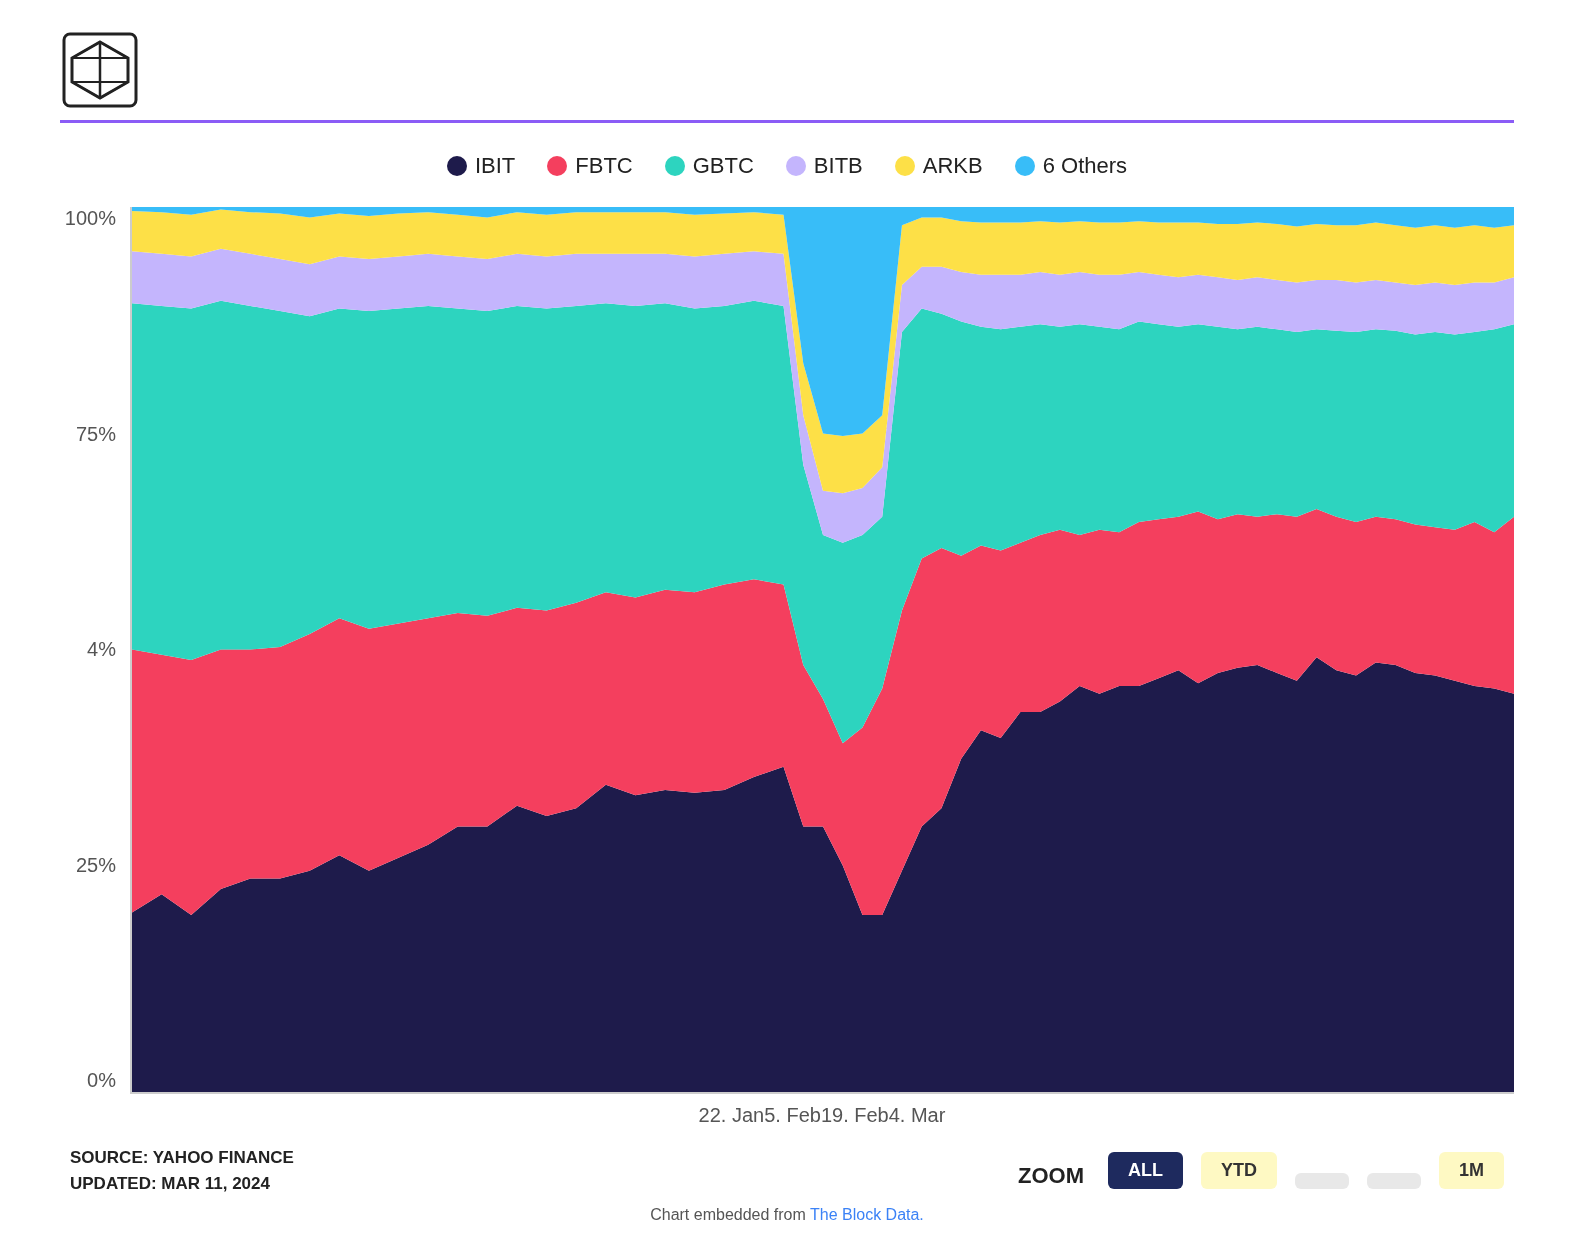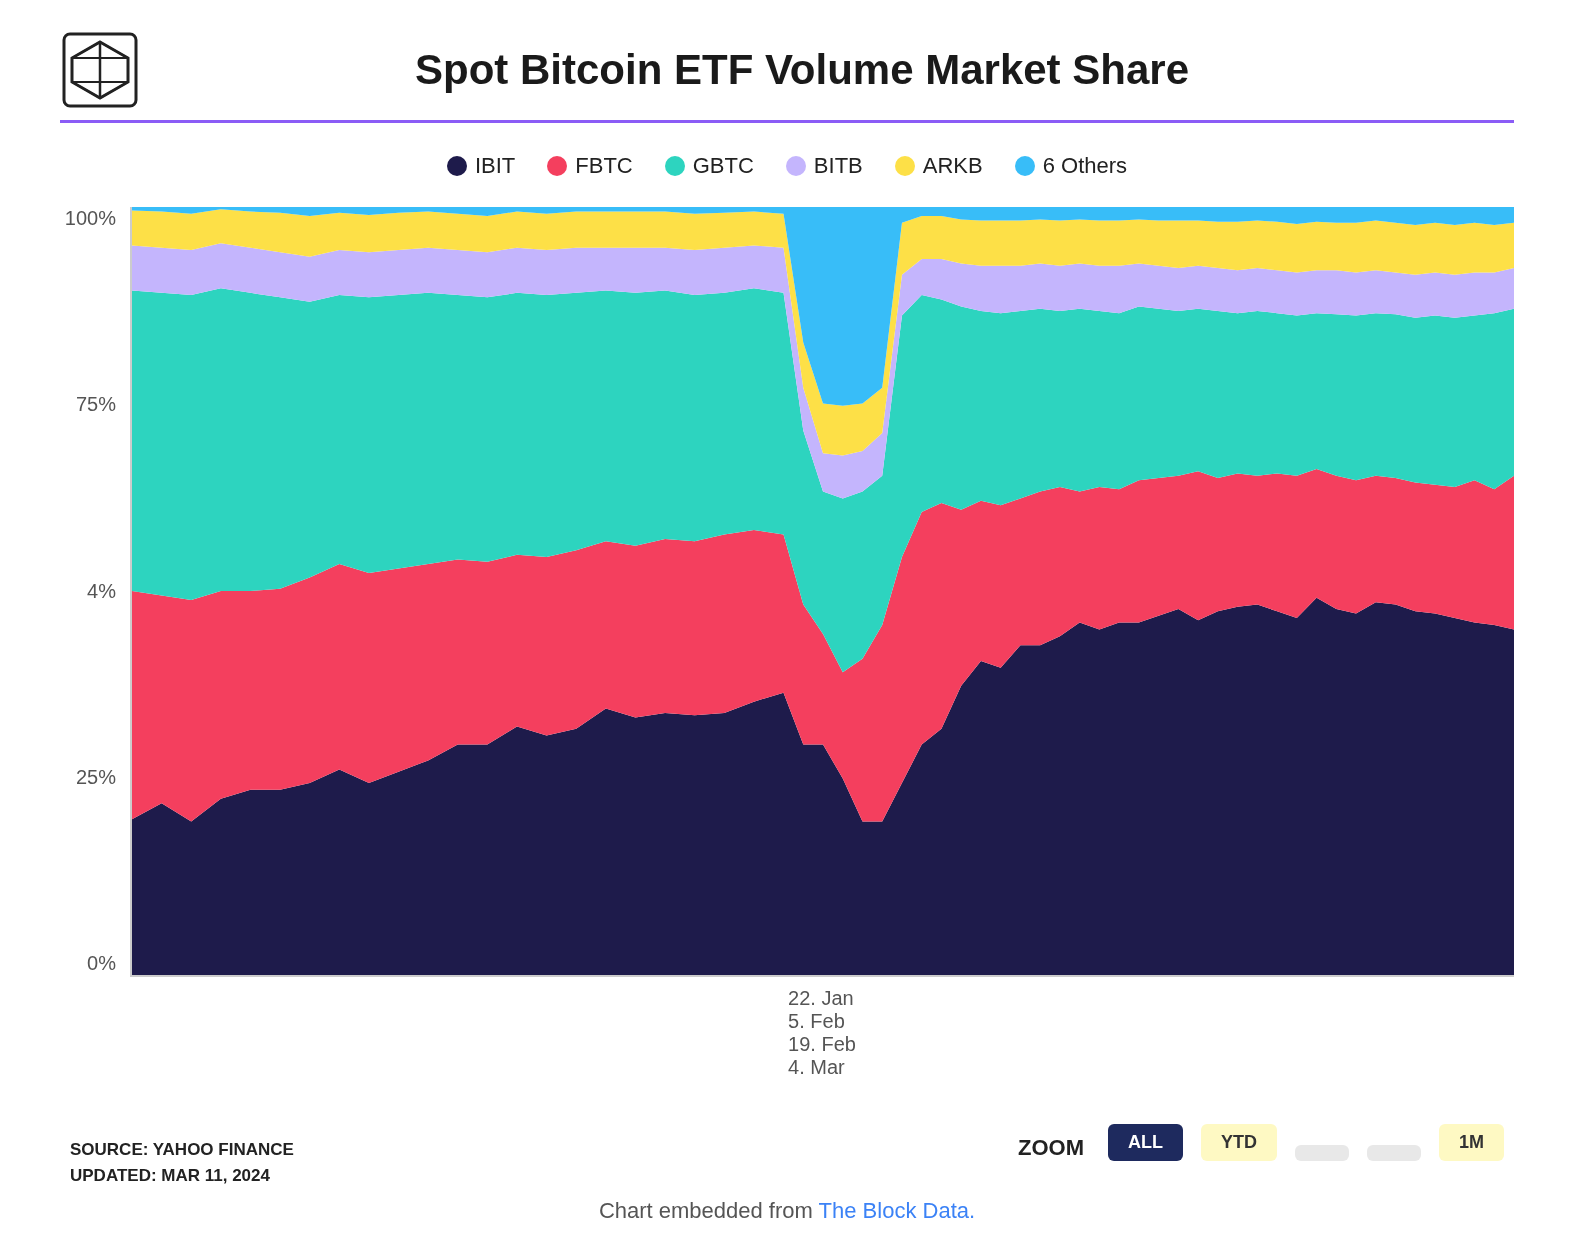--- a/index.html
+++ b/index.html
@@ -102,39 +102,37 @@
       display: block;
     }
 
     .x-axis {
       display: flex;
       justify-content: space-around;
       padding-top: 10px;
       padding-left: 70px;
       font-size: 20px;
       color: #555;
-      flex-direction: column;
     }
 
     .footer {
       width: 100%;
       display: flex;
       align-items: center;
       justify-content: space-between;
       margin-top: 18px;
       padding: 0 10px;
     }
 
     .source-info {
       font-size: 17px;
       color: #222;
       font-weight: 700;
       line-height: 1.5;
       text-transform: uppercase;
-      margin-top: 40px;
     }
 
     .zoom-controls {
       display: flex;
       align-items: flex-end;
       gap: 18px;
     }
 
     .zoom-label {
       font-size: 22px;
@@ -160,21 +158,21 @@
       color: #fff;
     }
 
     .zoom-btn.empty {
       background: #e8e8e8;
       color: transparent;
       width: 54px;
     }
 
     .embed-note {
-      font-size: 22px;
+      font-size: 16px;
       color: #555;
       text-align: left;
       margin-top: 10px;
     }
 
     .embed-note a {
       color: #3b82f6;
       text-decoration: none;
     }
 
@@ -193,21 +191,20 @@
     <rect x="4" y="4" width="72" height="72" rx="6" fill="none" stroke="#222" stroke-width="3"></rect>
     <polygon points="40,12 68,28 68,52 40,68 12,52 12,28" fill="none" stroke="#222" stroke-width="3"></polygon>
     <line x1="40" y1="12" x2="40" y2="68" stroke="#222" stroke-width="2.5"></line>
     <line x1="12" y1="28" x2="68" y2="28" stroke="#222" stroke-width="2"></line>
     <line x1="12" y1="52" x2="68" y2="52" stroke="#222" stroke-width="2"></line>
     <line x1="40" y1="12" x2="12" y2="28" stroke="#222" stroke-width="2"></line>
     <line x1="40" y1="12" x2="68" y2="28" stroke="#222" stroke-width="2"></line>
     <line x1="40" y1="68" x2="12" y2="52" stroke="#222" stroke-width="2"></line>
     <line x1="40" y1="68" x2="68" y2="52" stroke="#222" stroke-width="2"></line>
   </svg>
-  <h1 class="title">Spot Bitcoin ETF Volume Market Share</h1>
 </div>
 
 <div class="purple-line"></div>
 
 <div class="legend">
   <div class="legend-item">
     <div class="legend-dot" style="background:#1e1b4b;"></div>
     <span>IBIT</span>
   </div>
   <div class="legend-item">

